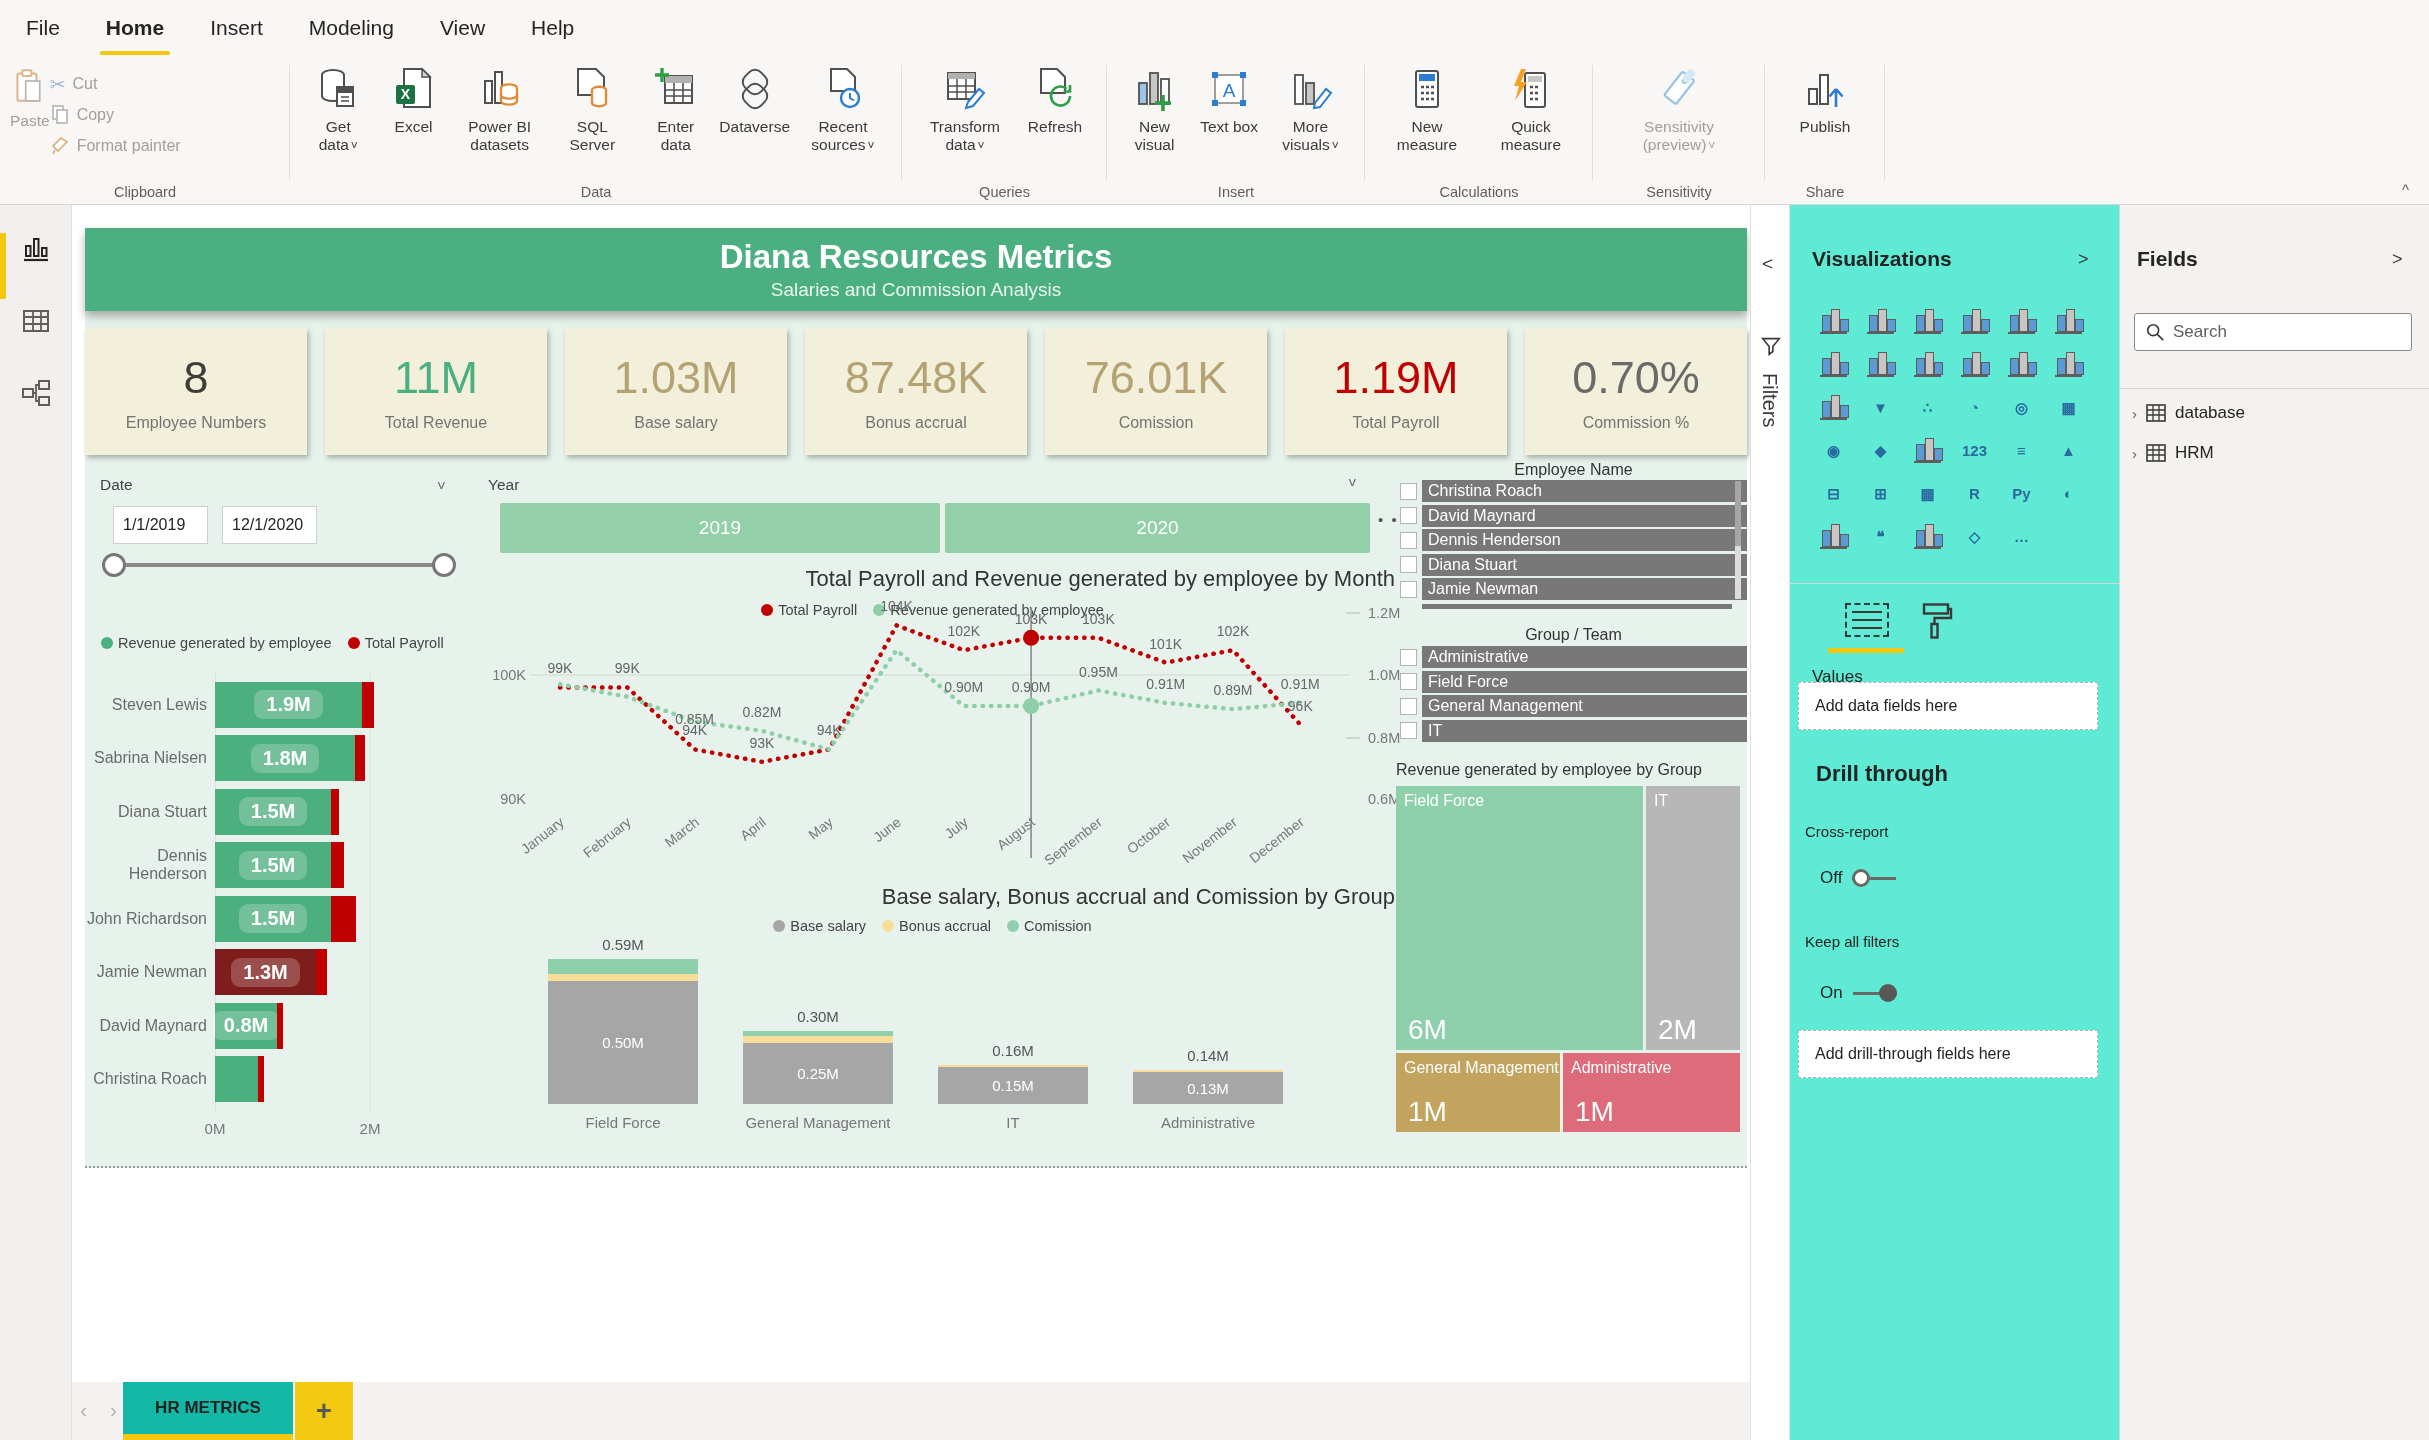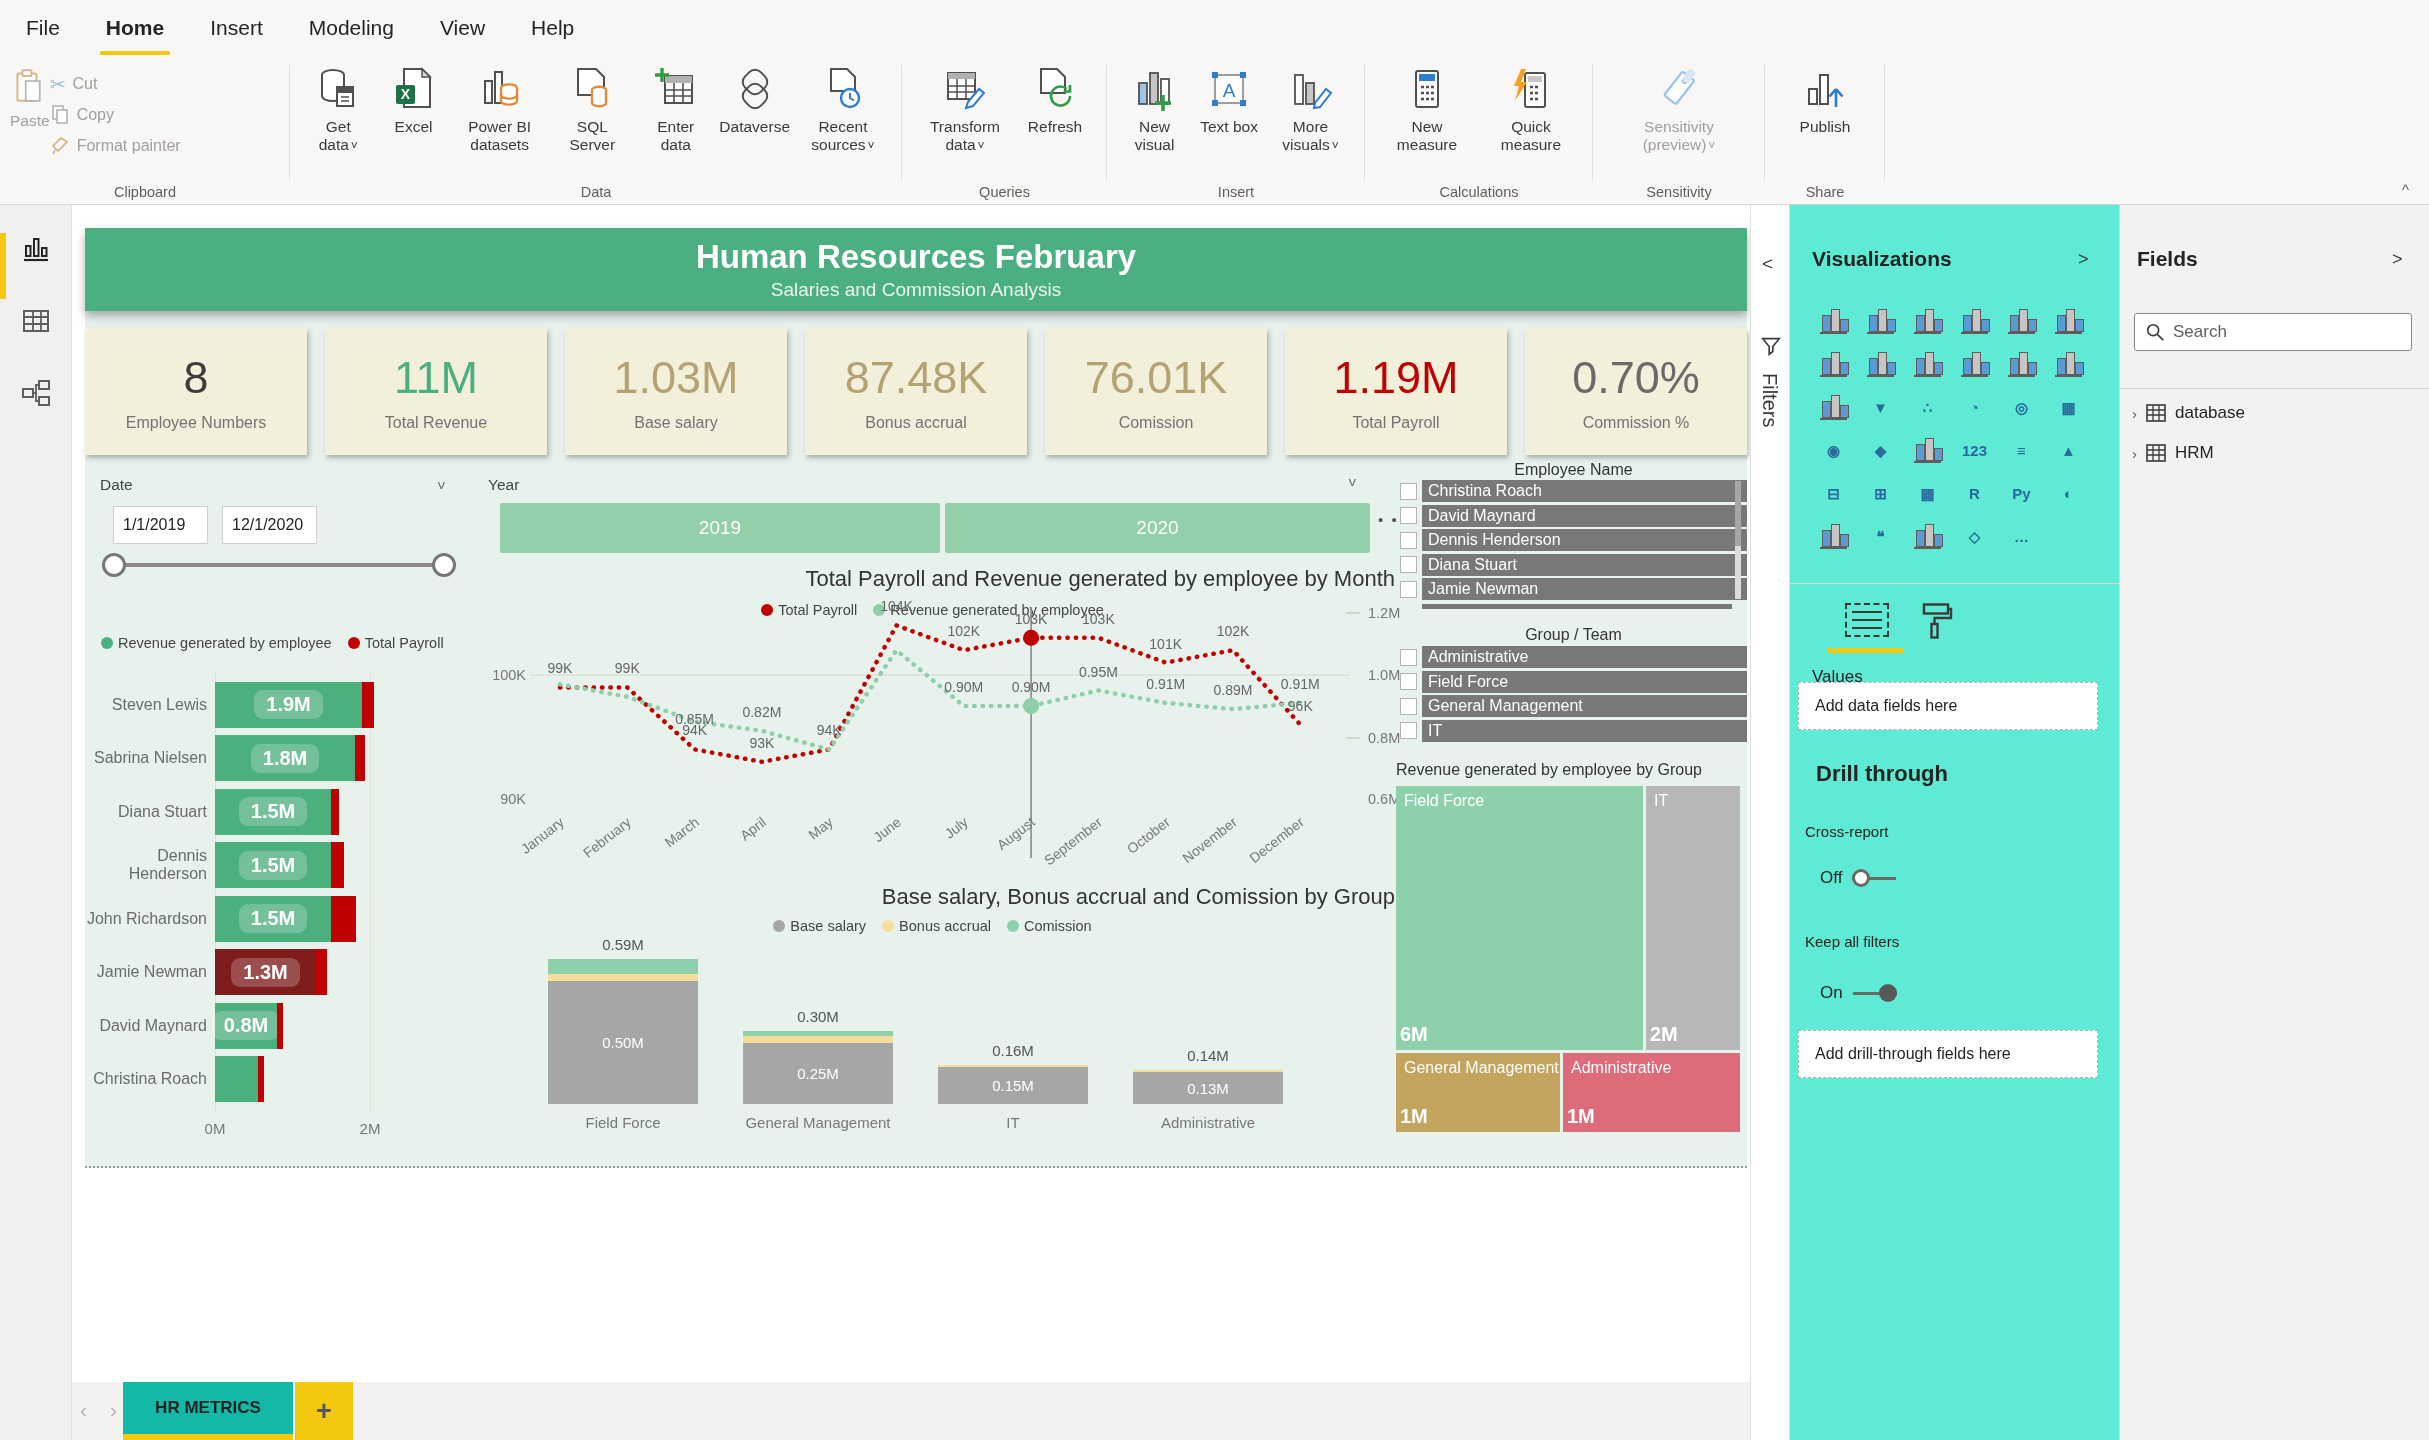--- a/index.html
+++ b/index.html
@@ -113,21 +113,21 @@
   
   .panel-title { position:absolute; font-size:16px; color:#333; }
   .srow { position:absolute; display:flex; align-items:center; height:22px; width:347px; }
   .cb { width:17px; height:17px; background:#fff; border:1px solid #b3b3b3; flex:none; margin-right:5px; }
   .sbar { flex:1; height:22px; background:#787878; color:#fff; font-size:16px; line-height:22px;
           padding-left:6px; white-space:nowrap; overflow:hidden; }
   .scrollbar { position:absolute; width:6px; background:#dcdcdc; }
   .scroll-thumb { position:absolute; left:0; top:0; width:6px; height:55%; background:#a6a6a6; }
   .tm-tile { position:absolute; color:#fff; overflow:hidden; }
   .tm-name { font-size:16px; margin:6px 0 0 8px; }
-  .tm-val { position:absolute; left:4px; bottom:4px; font-size:20px;font-weight:bold; }
+  .tm-val { position:absolute; left:12px; bottom:4px; font-size:28px; }
 
   
   .filters-pane { position:absolute; left:1750px; top:205px; width:40px; height:1235px; background:#fff;
                   border-left:1px solid #e1dfdd; border-right:1px solid #e1dfdd; }
   .filters-collapse { position:absolute; left:11px; top:48px; font-size:19px; color:#3b3a39; }
   .funnel-ic { position:absolute; left:9px; top:130px; }
   .filters-vtext { position:absolute; left:7px; top:168px; writing-mode:vertical-rl; font-size:20px; color:#3b3a39; }
 
   
   .viz-panel { position:absolute; left:1790px; top:205px; width:330px; height:1235px; background:#5eead4;
@@ -427,21 +427,21 @@
       <rect x="19" y="20" width="10" height="8" fill="none" stroke="#605e5c" stroke-width="2"></rect>
       <path d="M13 16h3V8h3M16 16v8h3" fill="none" stroke="#605e5c" stroke-width="1.8"></path>
     </svg>
   </div>
 
   <div class="canvas"></div>
 
   <div class="dash">
 
     <div class="dash-header">
-      <div class="dash-title">Human Resources February</div>
+      <div class="dash-title">Diana Resources Metrics</div>
       <div class="dash-sub">Salaries and Commission Analysis</div>
     </div>
 
     <div class="kpi-row">
 
         <div class="kpi">
           <div class="kpi-val" style="color: rgb(63, 61, 59);">8</div>
           <div class="kpi-label">Employee Numbers</div>
         </div>
 

